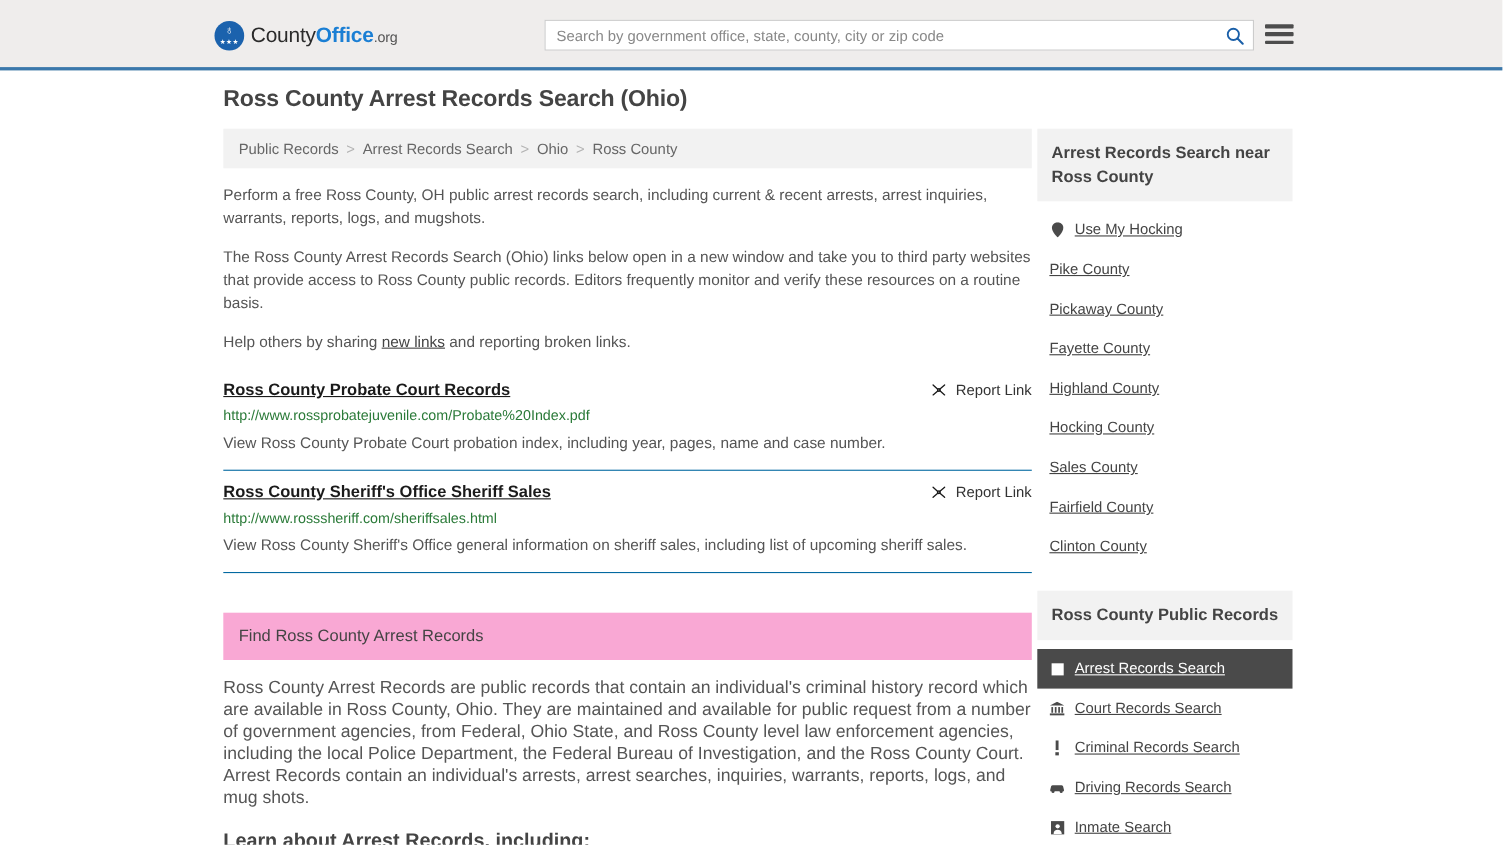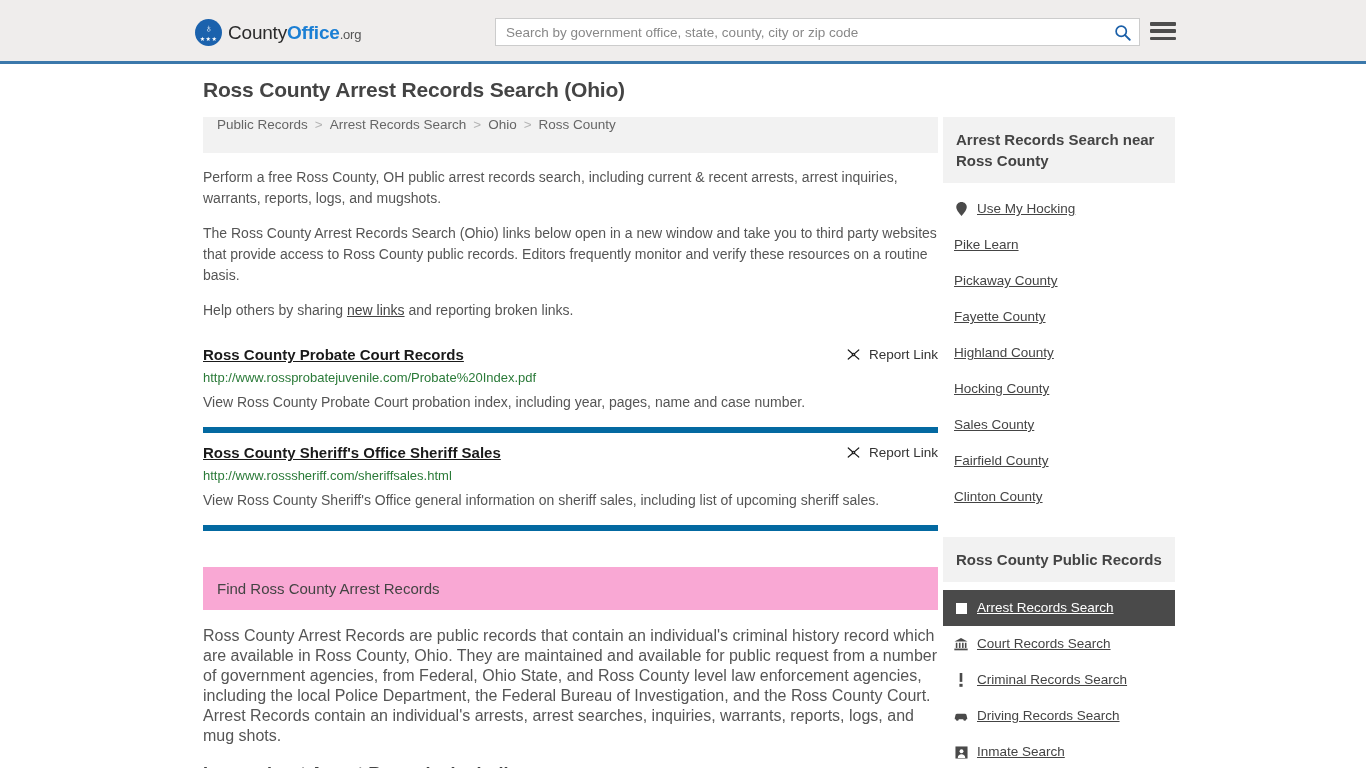--- a/index.html
+++ b/index.html
@@ -132,21 +132,21 @@
   .side-col {
     width: 232px;
     margin-left: 5px;
   }
 
   
   .breadcrumb {
     background: #f2f2f2;
     height: 36px;
     display: flex;
-    align-items: flex-start;
+    align-items: center;
     padding: 0 14px;
     font-size: 13.5px;
     color: #666666;
   }
   .breadcrumb a {
     color: #666666;
     text-decoration: none;
   }
   .breadcrumb .sep {
     color: #b3b3b3;
@@ -163,21 +163,21 @@
   }
   .intro p a {
     color: #444444;
     text-decoration: underline;
     font-weight: normal;
   }
 
   
   .result {
     padding: 10px 0 12px 0;
-    border-bottom: 6px solid #0369a1;
+    border-bottom: 1px solid #0369a1;
     position: relative;
   }
   .result:last-of-type { border-bottom: 1px solid #e6e6e6; }
   .result-head {
     display: flex;
     align-items: flex-start;
     justify-content: space-between;
   }
   .result-title {
     font-size: 15px;
@@ -392,21 +392,21 @@
           <a class="side-item" href="#">
             <span class="ico">
               <svg width="11" height="14" viewBox="0 0 12 16">
                 <path d="M6 0 C2.7 0 0 2.6 0 5.8 C0 10 6 16 6 16 C6 16 12 10 12 5.8 C12 2.6 9.3 0 6 0 Z" fill="#4a4a4a"></path>
               </svg>
             </span>
             <span class="label">Use My Hocking</span>
           </a>
 
           <a class="side-item plain" href="#">
-            <span class="label">Pike Learn</span>
+            <span class="label">Pike County</span>
           </a>
           <a class="side-item plain" href="#">
             <span class="label">Pickaway County</span>
           </a>
           <a class="side-item plain" href="#">
             <span class="label">Fayette County</span>
           </a>
           <a class="side-item plain" href="#">
             <span class="label">Highland County</span>
           </a>

